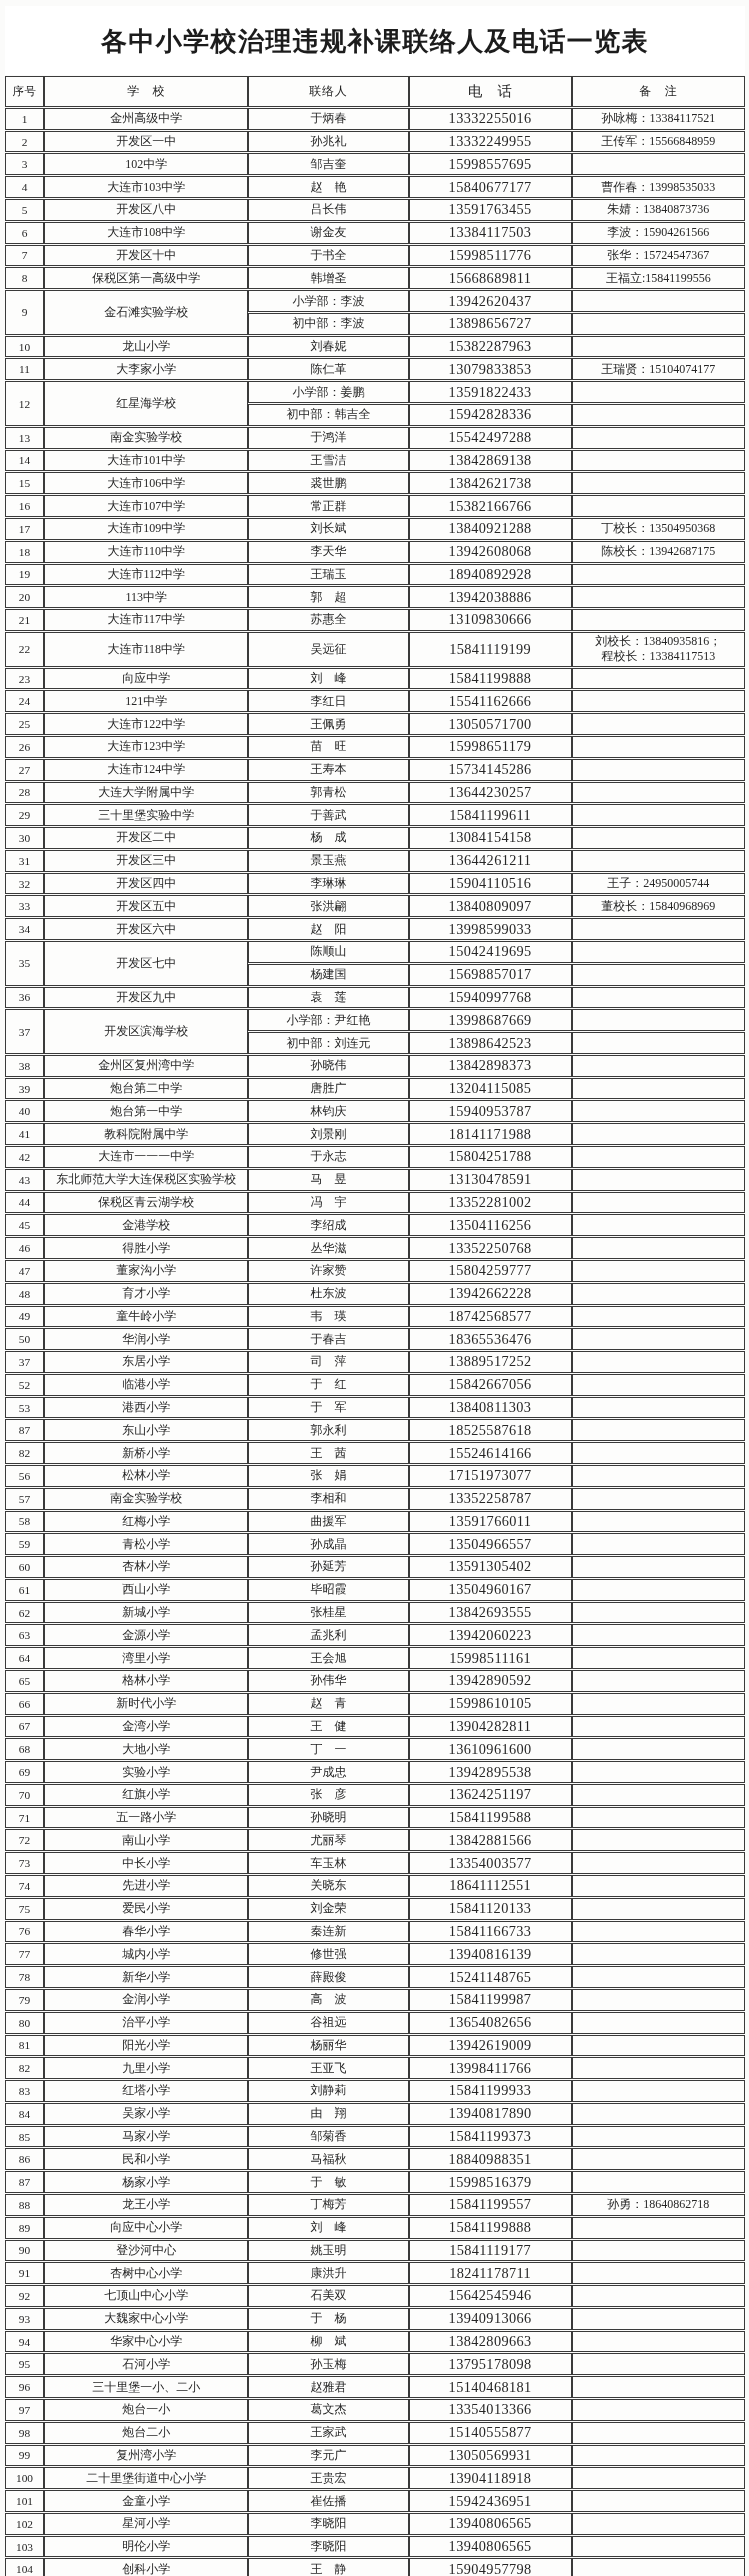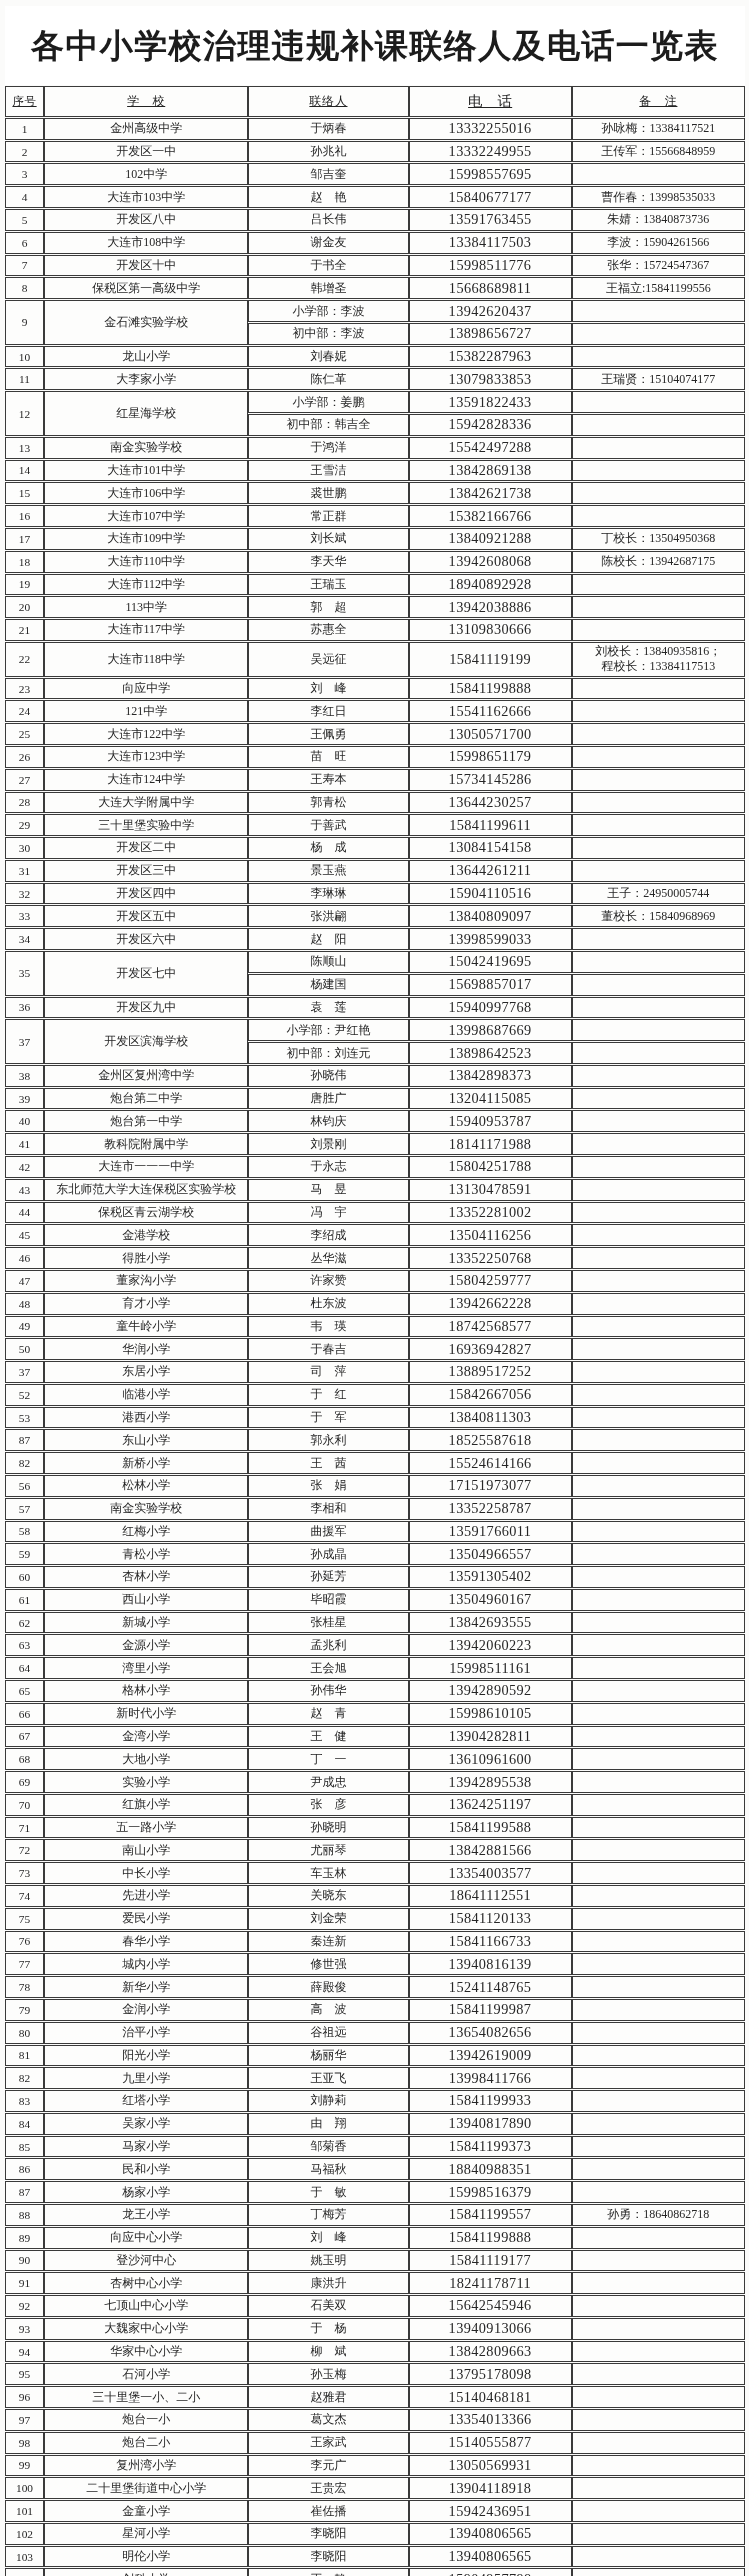--- a/index.html
+++ b/index.html
@@ -15,21 +15,21 @@
     background: #fbfbfa;
     box-sizing: border-box;
     padding: 5.7px 5px 14.3px 5px;
   }
   .title-wrap {
     background: #ffffff;
     padding: 18.5px 0 15.7px 0;
     text-align: center;
   }
   .page-title {
-    font-size: 33px;
+    font-size: 26px;
     font-weight: bold;
     letter-spacing: 1.4px;
     color: #1c1c1c;
     margin-top: 25px;
   }
   table.contacts {
     width: 740px;
     border-collapse: separate;
     border-spacing: 0 1.4px;
     table-layout: fixed;
@@ -42,21 +42,20 @@
     overflow: hidden;
     padding: 1.4px 2.1px;
     box-sizing: border-box;
   }
   th {
     height: 31px;
     font-size: 14.3px;
     font-weight: normal;
     letter-spacing: 0.7px;
     color: #222;
-    text-decoration: underline;
   }
   td { height: 21.4px; }
   .c-no     { width: 39px;  font-size: 11.4px; }
   .c-school { width: 204px; font-size: 12px; }
   .c-name   { width: 160px; font-size: 12px; }
   .c-phone  { width: 163px; font-size: 14.3px; letter-spacing: 0.4px; }
   .c-remark { width: 173px; font-size: 12px; white-space: pre-line; line-height: 1.25; }
 </style>
 </head>
 <body>
@@ -439,21 +438,21 @@
           <td class="c-no">49</td>
           <td class="c-school">童牛岭小学</td>
           <td class="c-name">韦　瑛</td>
           <td class="c-phone">18742568577</td>
           <td class="c-remark"></td>
         </tr>
         <tr>
           <td class="c-no">50</td>
           <td class="c-school">华润小学</td>
           <td class="c-name">于春吉</td>
-          <td class="c-phone">16936942827</td>
+          <td class="c-phone">18365536476</td>
           <td class="c-remark"></td>
         </tr>
         <tr>
           <td class="c-no">37</td>
           <td class="c-school">东居小学</td>
           <td class="c-name">司　萍</td>
           <td class="c-phone">13889517252</td>
           <td class="c-remark"></td>
         </tr>
         <tr>

